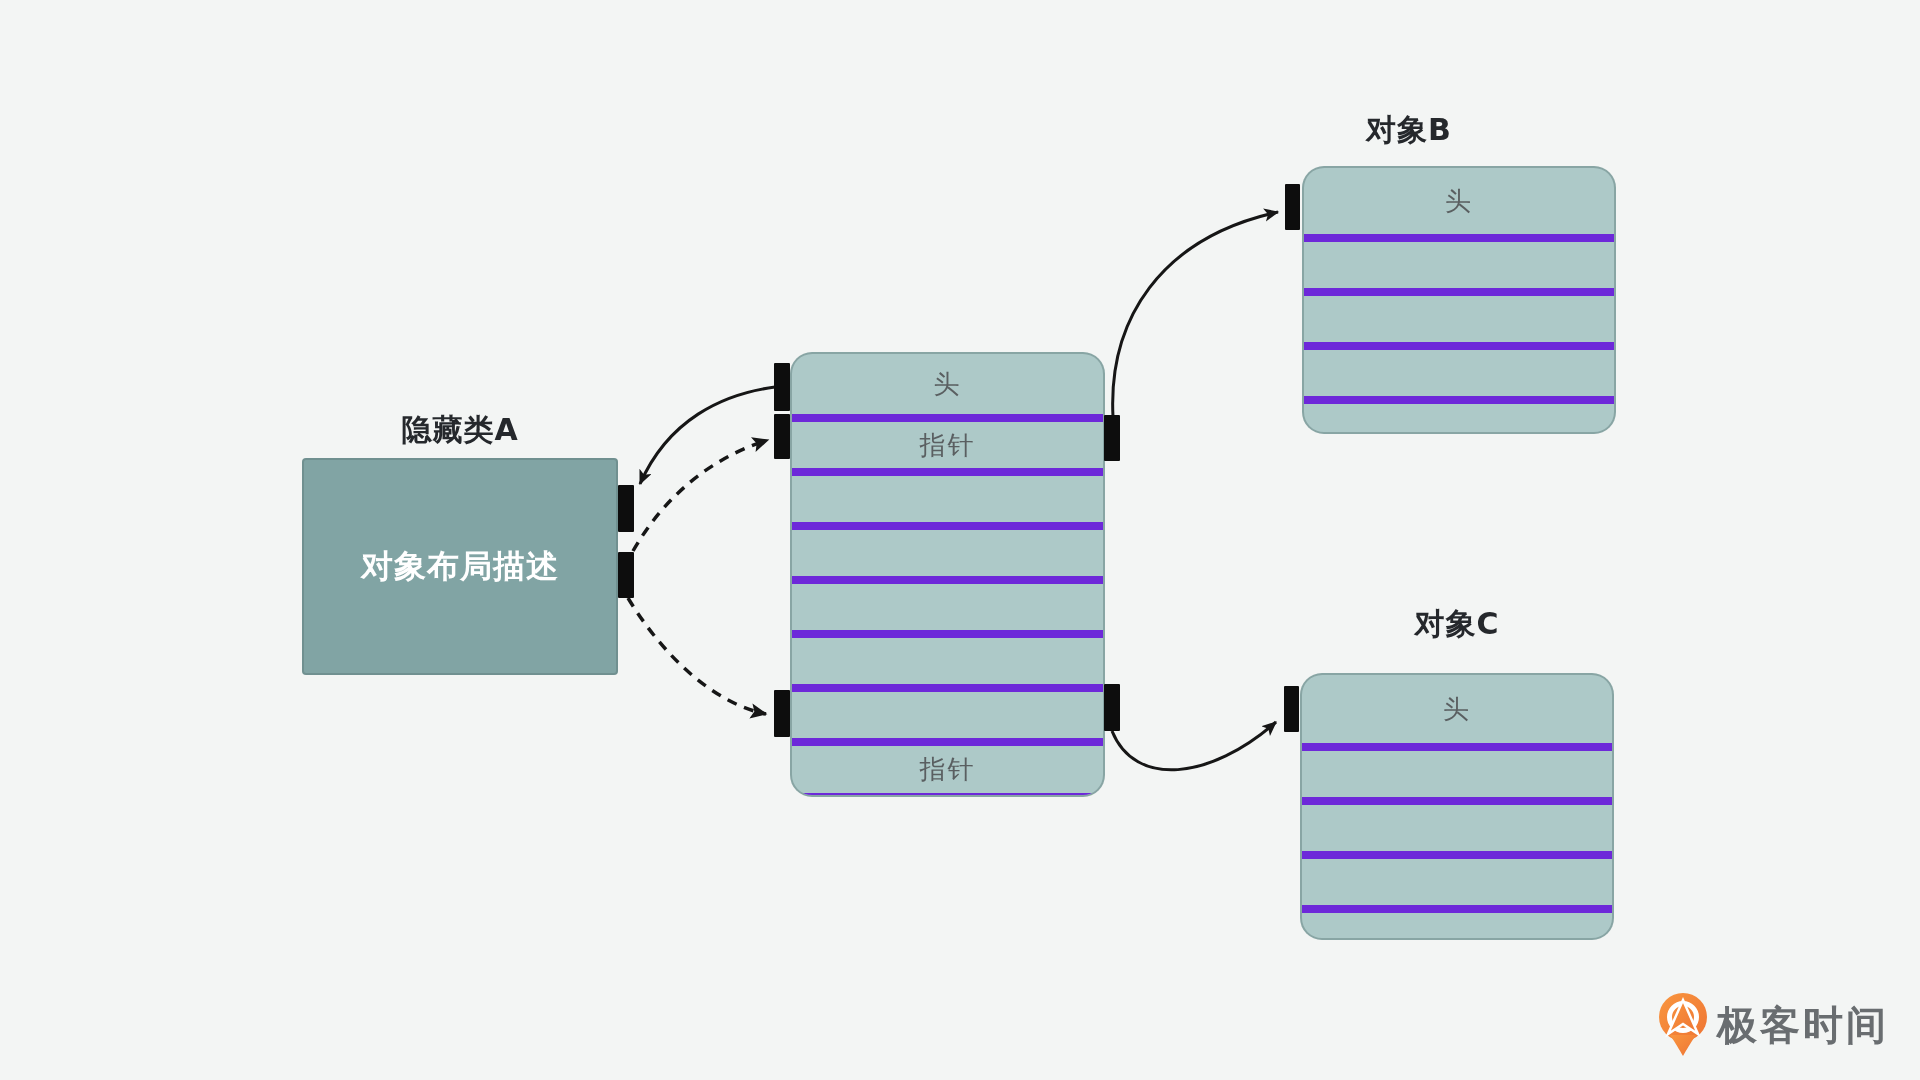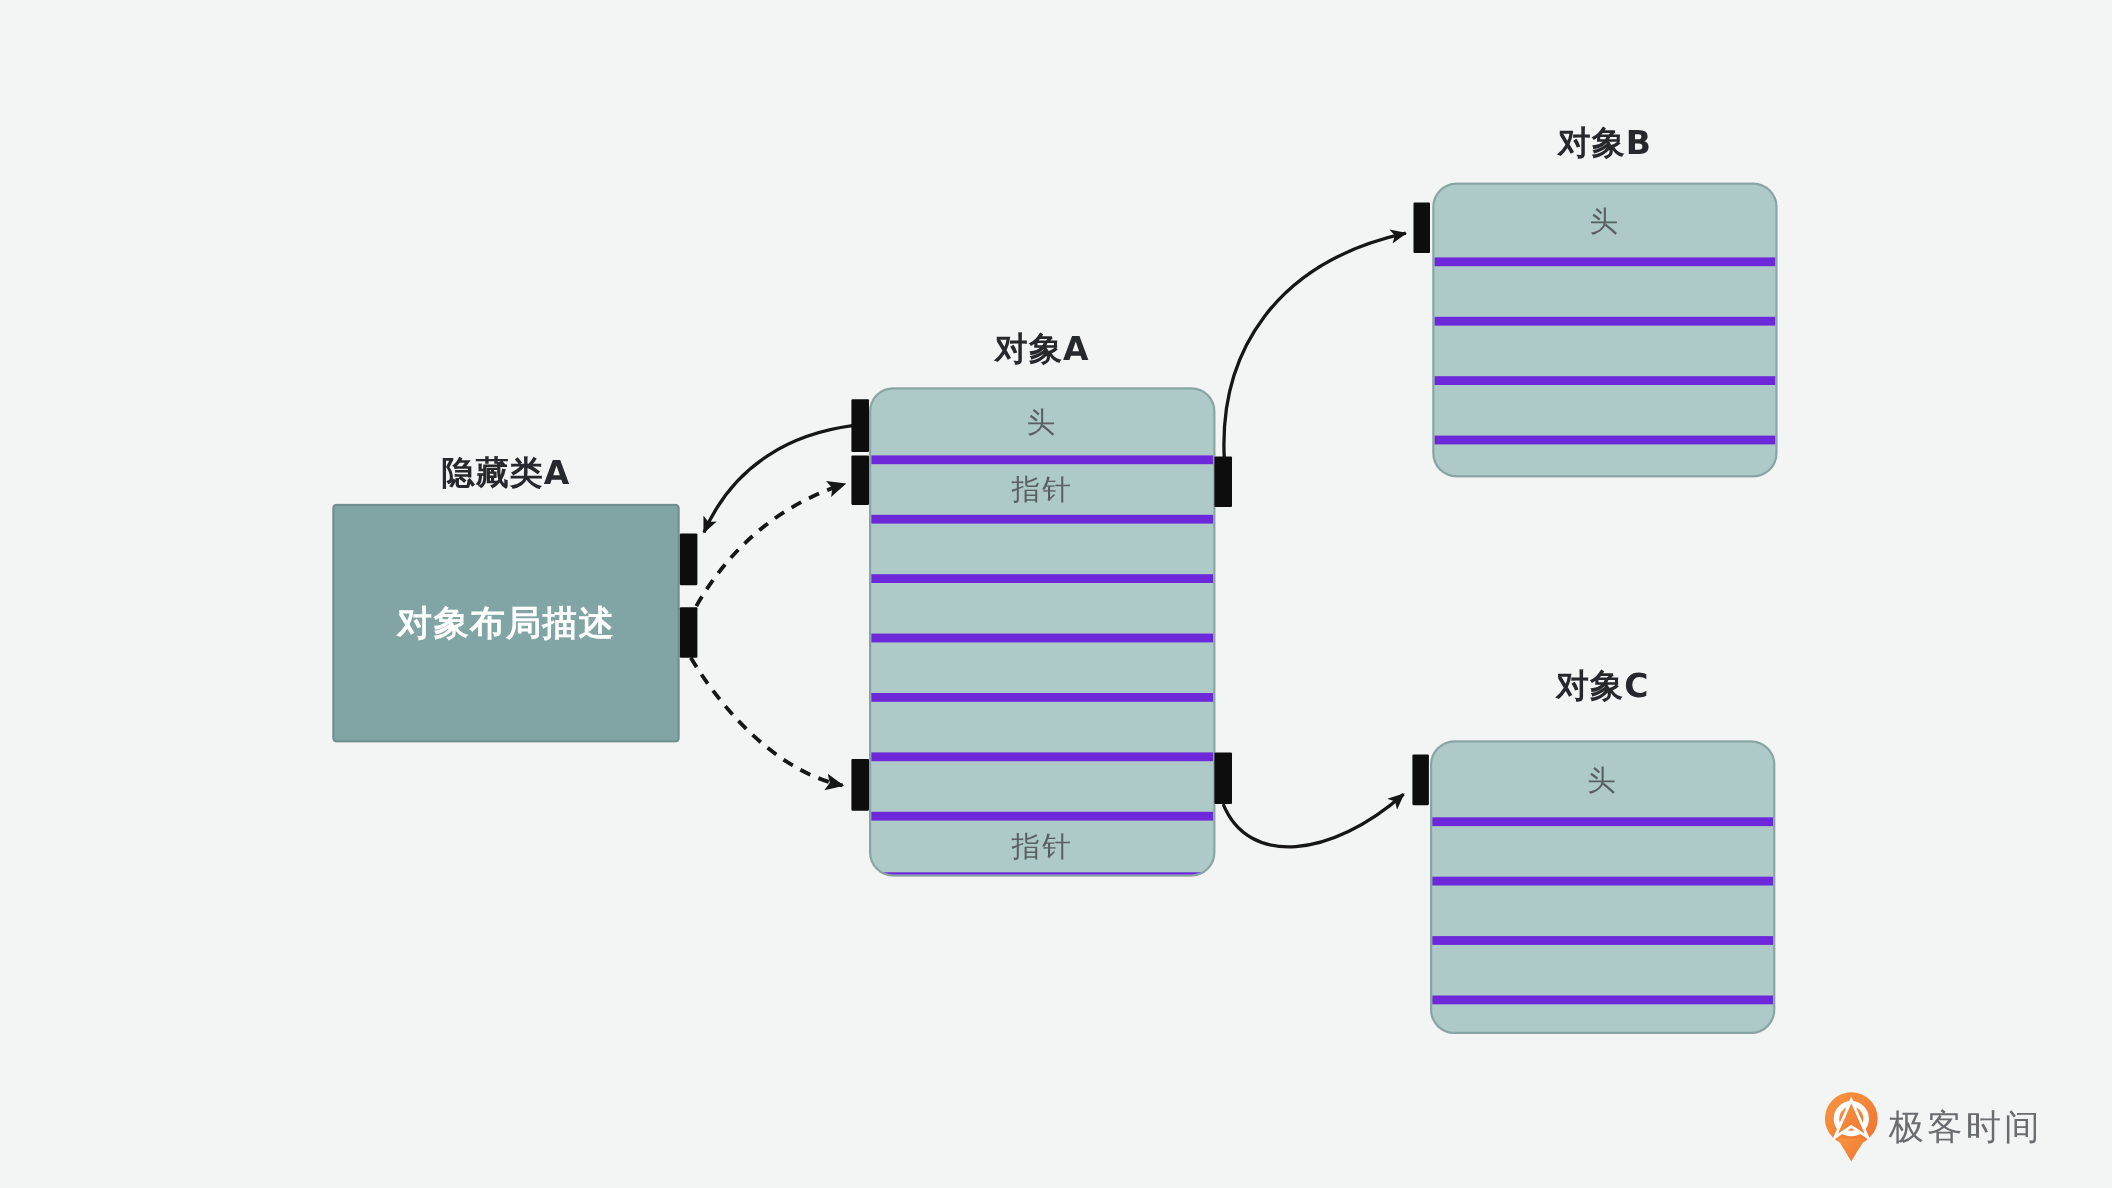--- a/index.html
+++ b/index.html
@@ -59,21 +59,21 @@
     position:absolute;background:var(--port,#0d0d0d);border-radius:1px;
   }
   
   svg.arrows{position:absolute;left:0;top:0;width:1920px;height:1080px;pointer-events:none;}
   .edge{fill:none;stroke:var(--arrow,#161616);}
   .edge.solid{stroke-width:3;}
   .edge.dashed{stroke-width:3.5;stroke-dasharray:10 8;}
   
   .logo{position:absolute;left:1657px;top:992px;display:flex;align-items:center;}
   .logo-text{
-    margin-left:8px;font-size:32px;font-weight:400;
+    margin-left:8px;font-size:40px;font-weight:700;
     color:var(--logo-text,#696d70);letter-spacing:3px;
   }
 </style>
 </head>
 <body>
 
 <div class="canvas">
 
   <svg class="arrows" viewBox="0 0 1920 1080">
     <defs>
@@ -85,22 +85,21 @@
       </marker>
     </defs>
     <path class="edge solid" d="M 775 387 C 722 394, 668 420, 640 484" marker-end="url(#head-solid)"></path>
     <path class="edge dashed" d="M 633 551 C 664 497, 710 458, 768 440" marker-end="url(#head-dashed)"></path>
     <path class="edge dashed" d="M 628 598 C 662 654, 712 703, 766 714" marker-end="url(#head-dashed)"></path>
     <path class="edge solid" d="M 1113 417 C 1108 320, 1160 238, 1278 212" marker-end="url(#head-solid)"></path>
     <path class="edge solid" d="M 1112 731 C 1135 788, 1210 780, 1276 722" marker-end="url(#head-solid)"></path>
   </svg>
 
   <div class="node-label" style="left:302px;top:410px;width:316px;">隐藏类A</div>
-  <div class="node-label" style="left:790px;top:297px;width:315px;">对象A</div>
-  <div class="node-label" style="left:1302px;top:110px;width:314px;">对象B</div>
+  <div class="node-label" style="left:1252px;top:110px;width:314px;">对象B</div>
   <div class="node-label" style="left:1300px;top:604px;width:314px;">对象C</div>
 
   <div class="hidden-box">
     <span class="body-text">对象布局描述</span>
   </div>
 
   <div class="mem-box obj-a">
       <div class="row">
         <span class="row-label">头</span>
       </div>

